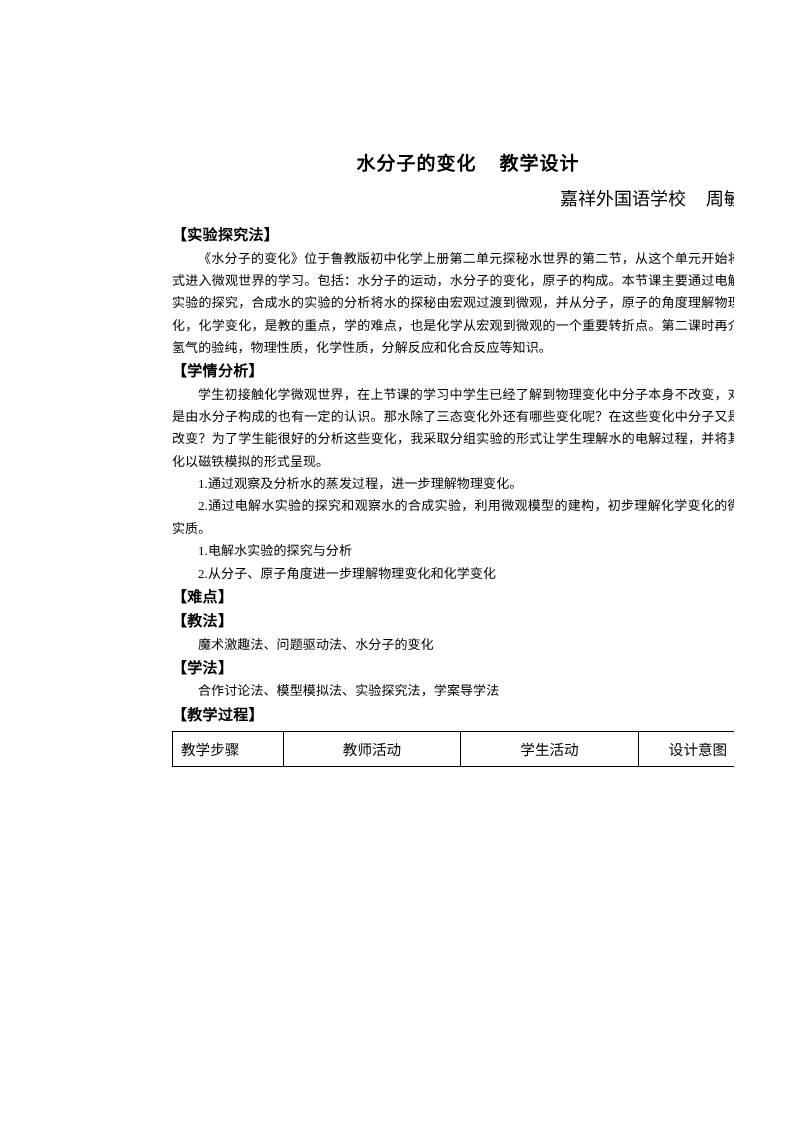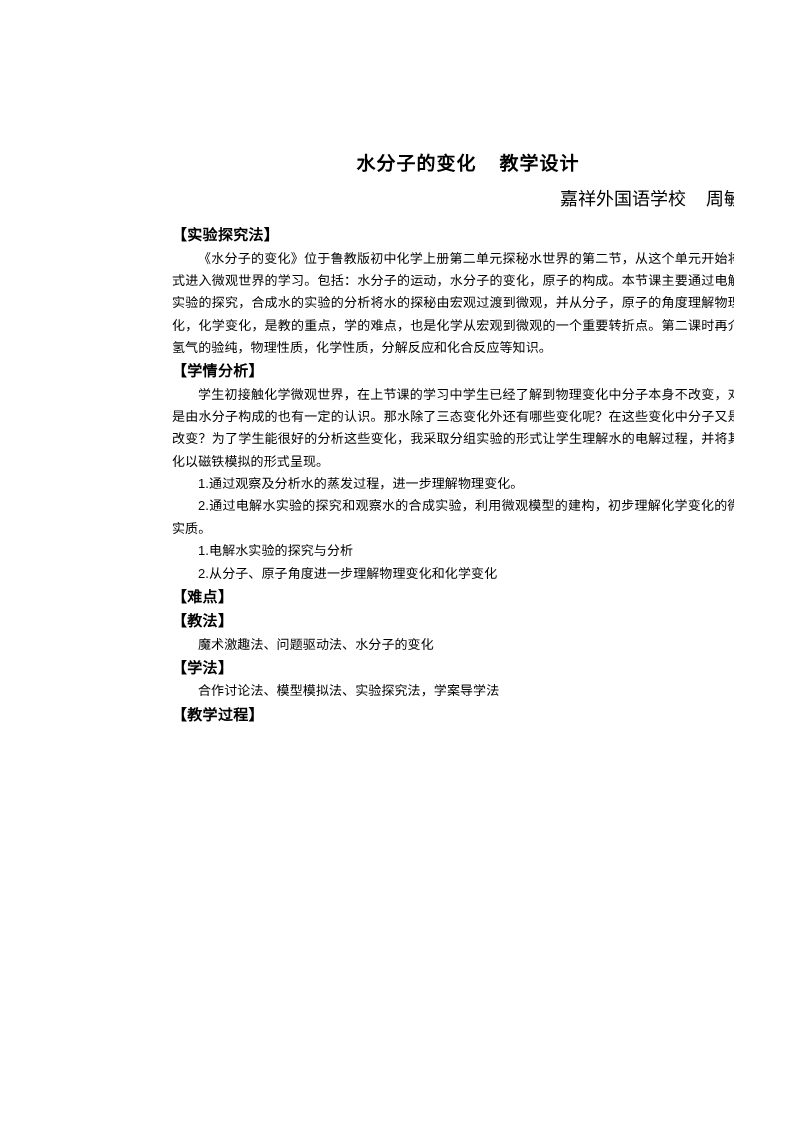--- a/index.html
+++ b/index.html
@@ -65,20 +65,21 @@
     text-align: justify;
     text-justify: inter-ideograph;
     font-family: "Liberation Sans", "DejaVu Sans", sans-serif;
     letter-spacing: 0.1px;
   }
   .indent2 {
     text-indent: 2em;
   }
   .indent-list {
     text-indent: 2em;
+    font-family: Liberation Serif, serif;
   }
 
   
   .proc-table-wrap {
     margin-top: 4px;
   }
   table.proc-table {
     border-collapse: collapse;
     width: 585px;
     table-layout: fixed;
@@ -138,17 +139,36 @@
     <div class="sec-head">【难点】</div>
 
     <div class="sec-head">【教法】</div>
     <p class="para indent2">魔术激趣法、问题驱动法、水分子的变化</p>
 
     <div class="sec-head">【学法】</div>
     <p class="para indent2">合作讨论法、模型模拟法、实验探究法，学案导学法</p>
 
     <div class="sec-head">【教学过程】</div>
 
+    <div class="proc-table-wrap">
+      <table class="proc-table">
+        <colgroup>
+          <col class="c1">
+            <col class="c2">
+            <col class="c3">
+            <col class="c4">
+        </colgroup>
+        <thead>
+          <tr>
+            <th class="col-steps">教学步骤</th>
+            <th>教师活动</th>
+            <th>学生活动</th>
+            <th>设计意图</th>
+          </tr>
+        </thead>
+        <tbody></tbody>
+      </table>
+    </div>
 
   </div>
 
   <div class="page-number">1</div>
 </div>
 
 </body></html>

